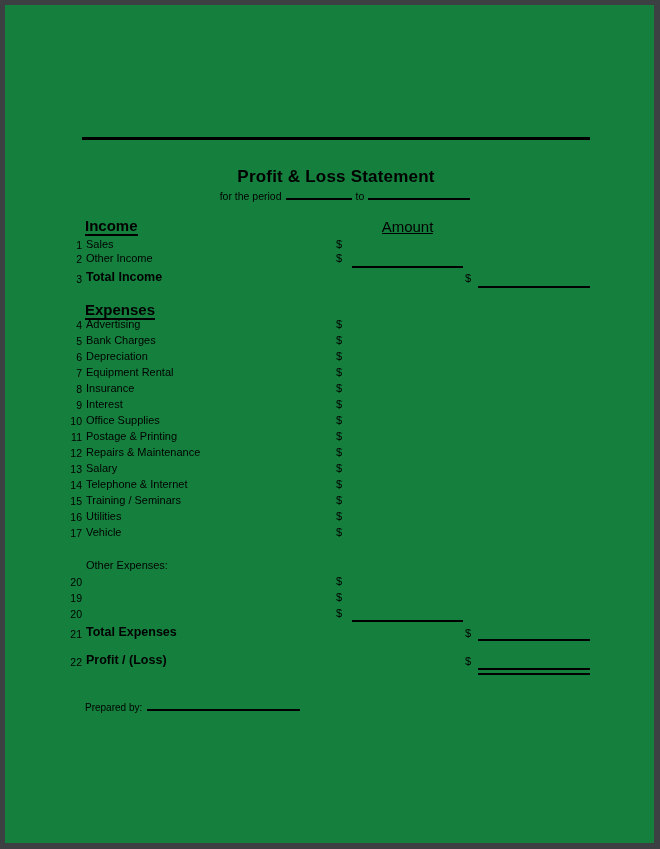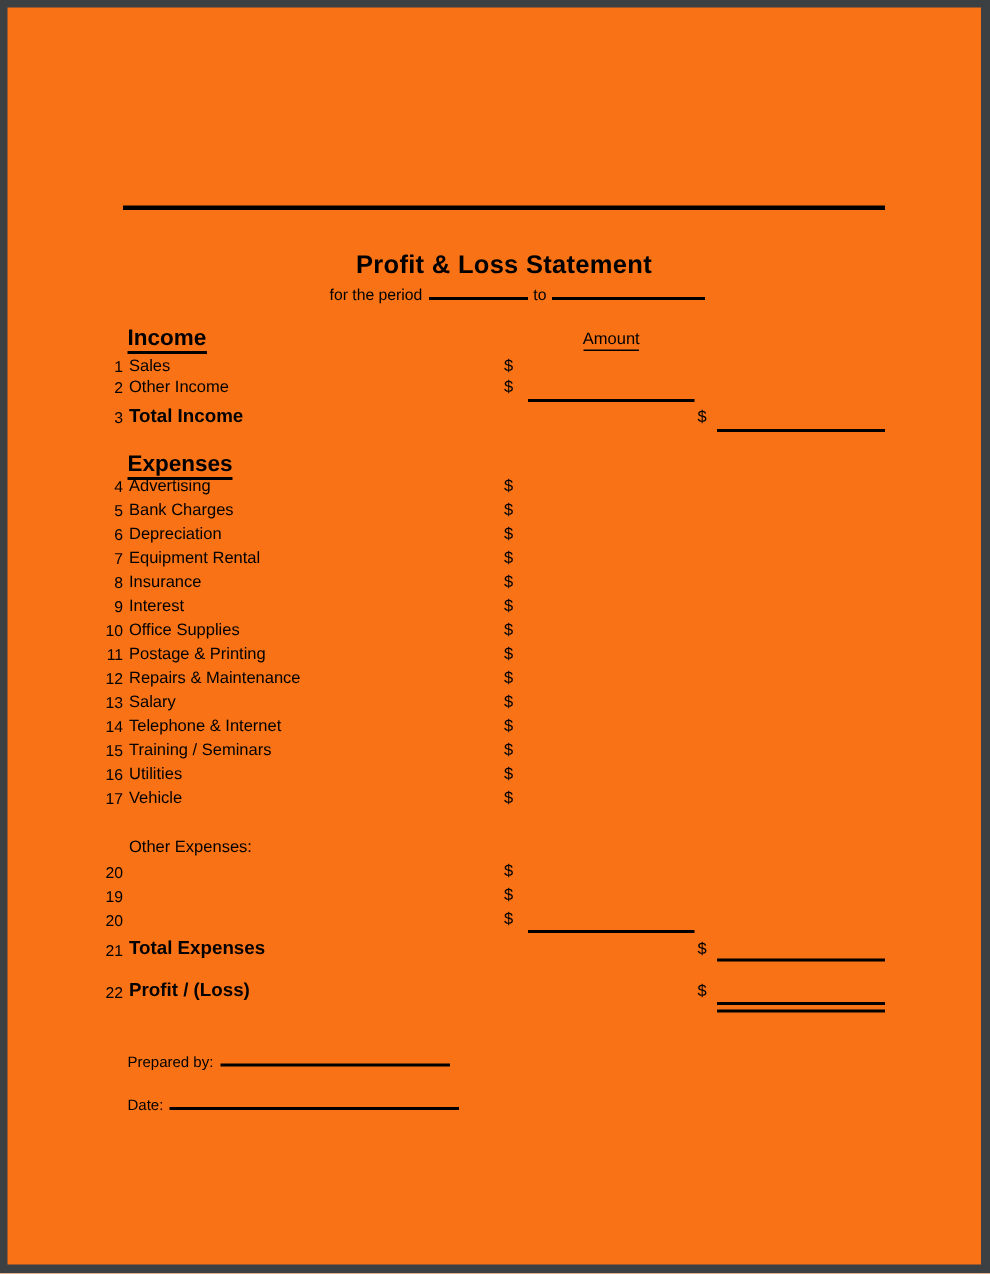--- a/index.html
+++ b/index.html
@@ -1,18 +1,18 @@
 <!DOCTYPE html>
 <html><head>
 <meta charset="utf-8">
 <style>
   html,body { margin:0; padding:0; background:#ffffff; }
   .page {
     position:relative; width:660px; height:849px;
-    background:#f97316; overflow:hidden;
+    background:#15803d; overflow:hidden;
     font-family:"Liberation Sans", sans-serif; color:#000000;
   }
   .frame {
     position:absolute; inset:0; box-sizing:border-box;
     border:5px solid #3d4043; border-right-width:6px; border-bottom-width:6px;
     pointer-events:none;
   }
   .rule { position:absolute; background:#000000; }
 
   .doc-title {
@@ -29,21 +29,21 @@
     vertical-align:baseline;
   }
   .section-heading {
     position:absolute; left:85px; font-size:15px; font-weight:700; line-height:16px;
   }
   .section-heading .hd {
     display:inline-block; border-bottom:2px solid #000000; padding-bottom:0px;
   }
   .amount-header {
     position:absolute; left:352px; width:111px; top:220px;
-    text-align:center; font-size:11px; line-height:13px;
+    text-align:center; font-size:15px; line-height:13px;
   }
   .amount-header .hd { display:inline-block; border-bottom:1.5px solid #000000; }
 
   .row { position:absolute; left:0; width:660px; height:13px; font-size:11px; line-height:13px; }
   .row .num {
     position:absolute; left:38px; width:44px; text-align:right;
     font-size:10.5px; font-weight:400; top:1px;
   }
   .row .label { position:absolute; left:86px; white-space:nowrap; }
   .row .usd { position:absolute; left:336px; }
@@ -198,16 +198,15 @@
     <span class="label">Profit / (Loss)</span>
     <span class="usd">$</span>
   </div>
   <div>
     <div class="rule" style="left:478px; top:668px; width:112px; height:2px;"></div>
     <div class="rule" style="left:478px; top:673px; width:112px; height:2px;"></div>
   </div>
 
   <div class="footer-line" style="top:697px;"><span>Prepared by:</span><span class="blank" style="width:153px;"></span></div>
 
-  <div class="footer-line" style="top:726px;"><span>Date:</span><span class="blank" style="width:193px; margin-left:4px;"></span></div>
 
   <div class="frame"></div>
 </div>
 
 </body></html>

